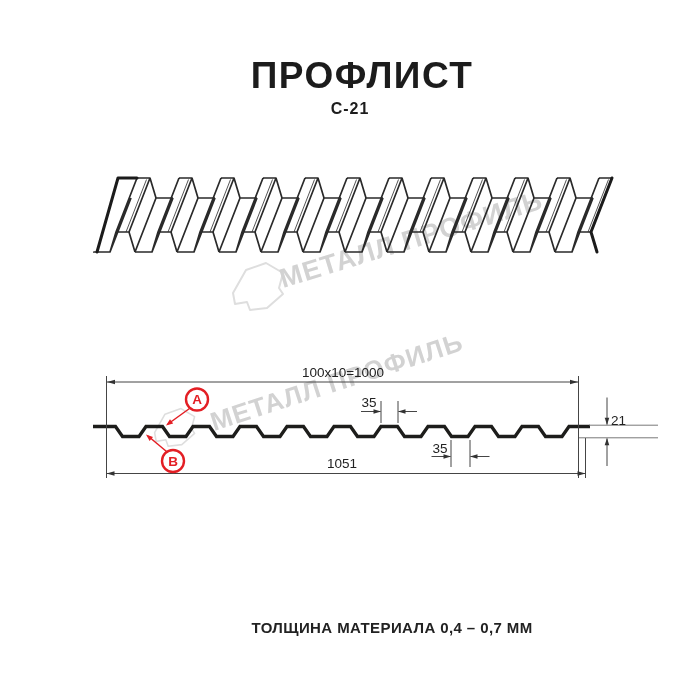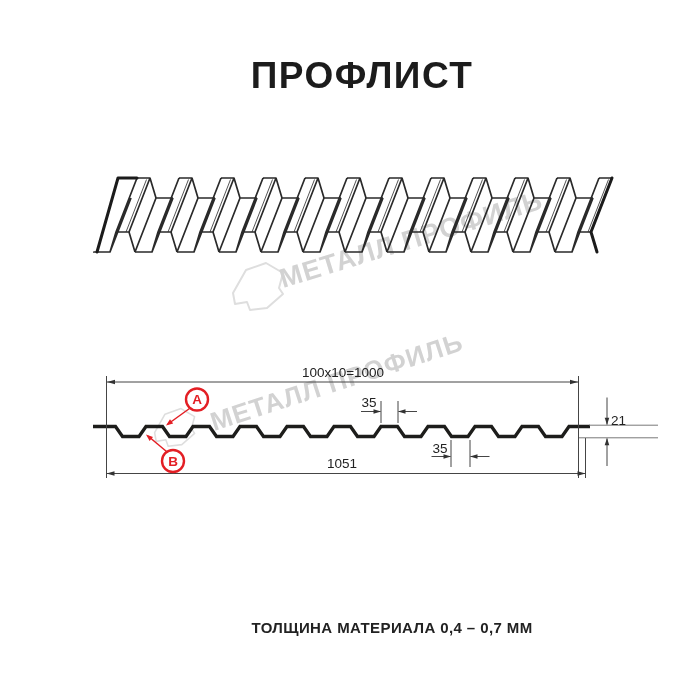--- a/index.html
+++ b/index.html
@@ -30,20 +30,21 @@
   .red-c{stroke:#e31e24;stroke-width:2.4;fill:none;}
   .red-f{fill:#e31e24;stroke:none;}
   .red-t{fill:#e31e24;font-size:13.5px;font-weight:700;}
 </style>
 </head>
 <body>
 
 <div class="page">
 
   <div class="title">ПРОФЛИСТ</div>
+  <div class="model">С-21</div>
 
   <svg class="canvas" width="700" height="700" viewBox="0 0 700 700">
     <defs>
       <g id="rib">
         <path class="h-main" d="M-4 74 H13 L19 54 H32 L38 74 M13 74 L34 20 M19 54 L40 0 M40 0 H53 L59 20 H76 M32 54 L53 0 M38 74 L59 20"></path>
         <path class="h-thin" d="M29 54 L49.5 1.5"></path>
       </g>
       <path id="mp-logo" d="M7 32 L20 9 L40 2 L57 12 L53 27 L57 33 L41 47 L24 49 L21 41 L9 43 Z"></path>
       <clipPath id="sheetClip">
           <polygon points="-5,78 18,-3 516,-3 493,57 499,78"></polygon>

